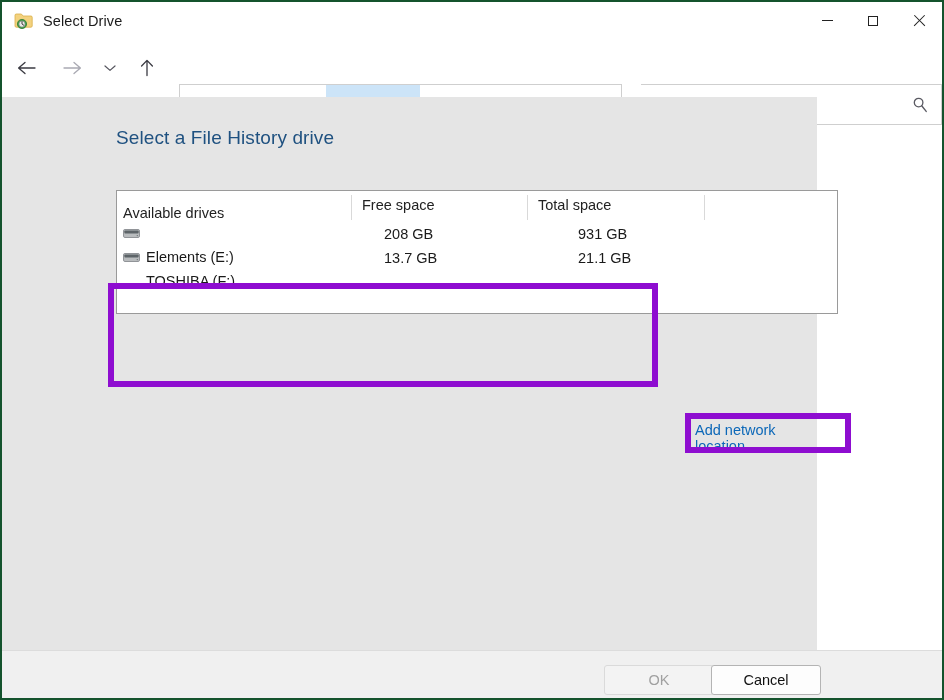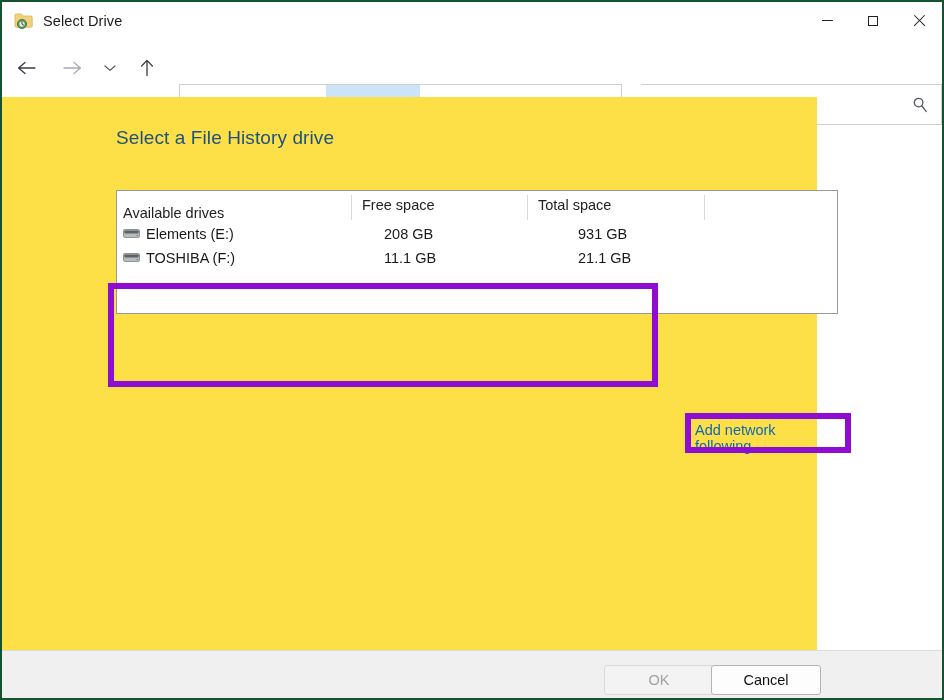--- a/index.html
+++ b/index.html
@@ -212,21 +212,21 @@
     align-items: center;
     justify-content: center;
   }
 
   
   .content {
     position: absolute;
     left: 0; top: 95px;
     width: 815px;
     height: 553px;
-    background: #fde047;
+    background: #e5e5e5;
   }
   .page-title {
     position: absolute;
     left: 114px; top: 30px;
     font-size: 19px;
     color: #1f5180;
     letter-spacing: 0.1px;
   }
   .page-sub {
     position: absolute;
@@ -280,21 +280,21 @@
   }
   .trow.r0 { top: 33px; }
   .trow.r1 { top: 57px; }
   .cell {
     position: absolute;
     font-size: 14.5px;
     color: #1a1a1a;
     top: 0;
     line-height: 20px;
   }
-  .cell.c0 { left: 29px; }
+  .cell.c0 { left: 29px; margin-top: 23px; }
   .cell.c1 { left: 245px; margin-left: 22px; }
   .cell.c2 { left: 421px; margin-left: 40px; }
 
   .drive-icon {
     position: absolute;
     left: 6px;
     top: 4px;
     width: 17px;
     height: 11px;
   }
@@ -485,26 +485,26 @@
 
       <div class="trow r1">
         <span class="drive-icon">
           <svg width="17" height="11" viewBox="0 0 17 11" class="arrow-svg">
             <rect x="0.5" y="1.5" width="16" height="8" rx="1.4" fill="#b9bcbe" stroke="#7d8286" stroke-width="0.8"></rect>
             <rect x="1.4" y="2.4" width="14.2" height="3.2" rx="0.8" fill="#5d6468"></rect>
             <circle cx="14.3" cy="7.6" r="0.7" fill="#6c7276"></circle>
           </svg>
         </span>
         <span class="cell c0">TOSHIBA (F:)</span>
-        <span class="cell c1">11.1 GB</span>
+        <span class="cell c1">13.7 GB</span>
         <span class="cell c2">21.1 GB</span>
       </div>
     </div>
 
-    <a class="link-add" href="#">Add network following</a>
+    <a class="link-add" href="#">Add network location</a>
 
     <div class="annot annot-table"></div>
     <div class="annot annot-link"></div>
   </div>
 
   <div class="footer">
     <button class="btn btn-ok">OK</button>
     <button class="btn btn-cancel">Cancel</button>
   </div>
 

